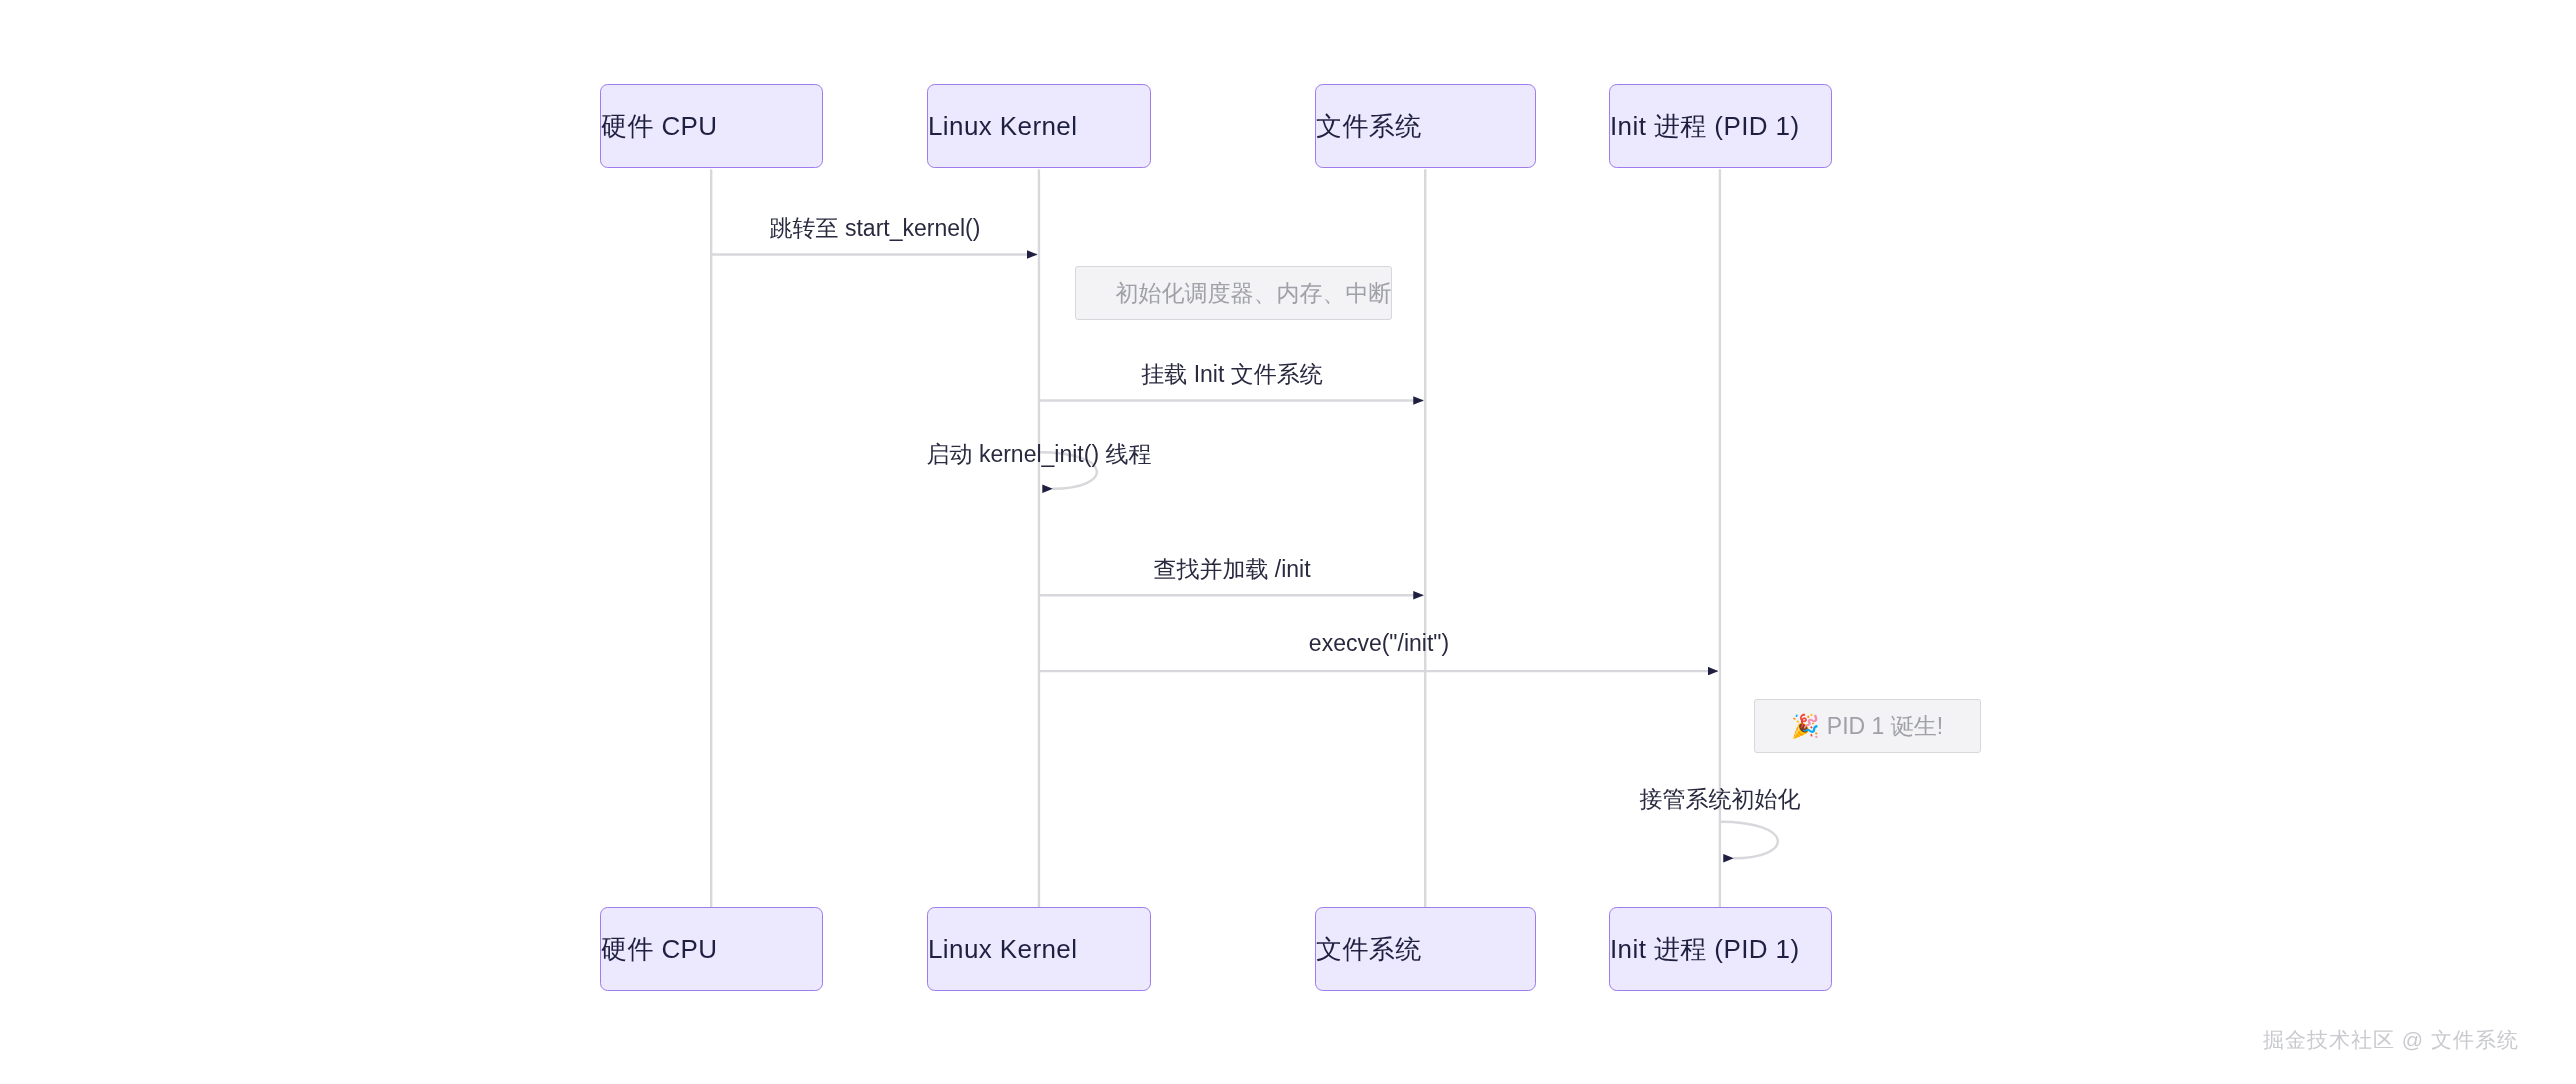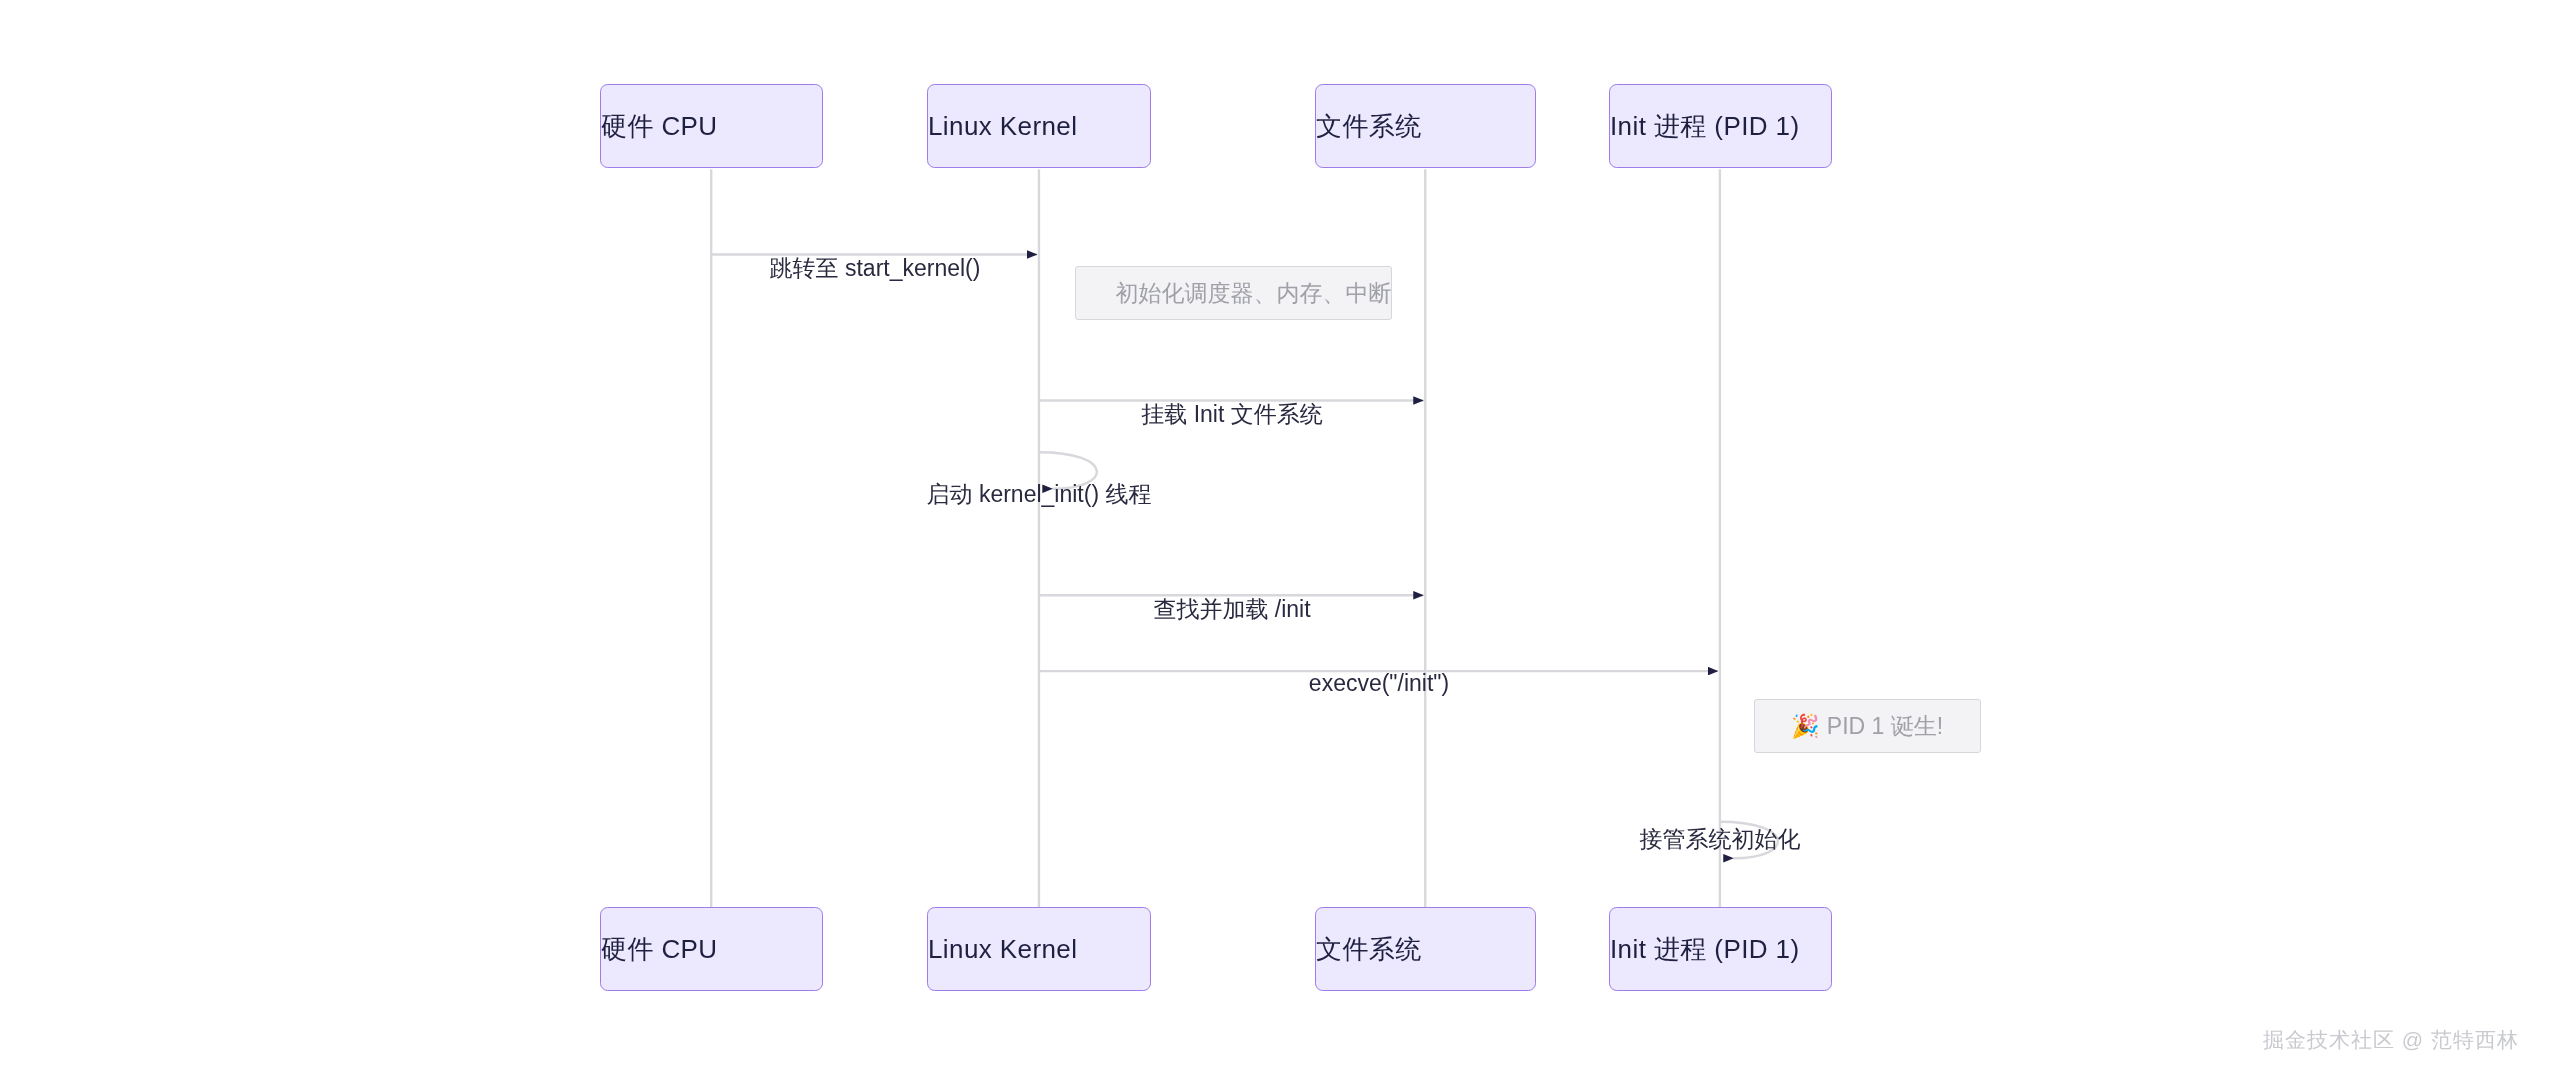--- a/index.html
+++ b/index.html
@@ -55,21 +55,20 @@
     font-size: 23px;
     white-space: nowrap;
   }
   .msg-label {
     position: absolute;
     color: #29293F;
     font-size: 23px;
     white-space: nowrap;
     transform: translateX(-50%);
     text-align: left;
-    margin-top: 40px;
   }
   .watermark {
     position: absolute;
     color: #C9CACF;
     font-size: 21px;
     white-space: nowrap;
     letter-spacing: 1px;
   }
 </style>
 </head>
@@ -138,16 +137,16 @@
     </div>
   <div id="label-layer">
       <div class="msg-label" style="left: 875px; top: 213px;">跳转至 start_kernel()</div>
       <div class="msg-label" style="left: 1232px; top: 359px;">挂载 Init 文件系统</div>
       <div class="msg-label" style="left: 1039px; top: 439px;">启动 kernel_init() 线程</div>
       <div class="msg-label" style="left: 1232px; top: 554px;">查找并加载 /init</div>
       <div class="msg-label" style="left: 1379px; top: 630px;">execve("/init")</div>
       <div class="msg-label" style="left: 1720px; top: 784px; font-family: Liberation Serif, serif;">接管系统初始化</div>
     </div>
 
-  <div class="watermark" style="left: 2263px; top: 1026px;">掘金技术社区 @ 范特西林</div>
+  <div class="watermark" style="left: 2263px; top: 1026px;">掘金技术社区 @ 文件系统</div>
 
 </div>
 
 
 </body></html>

